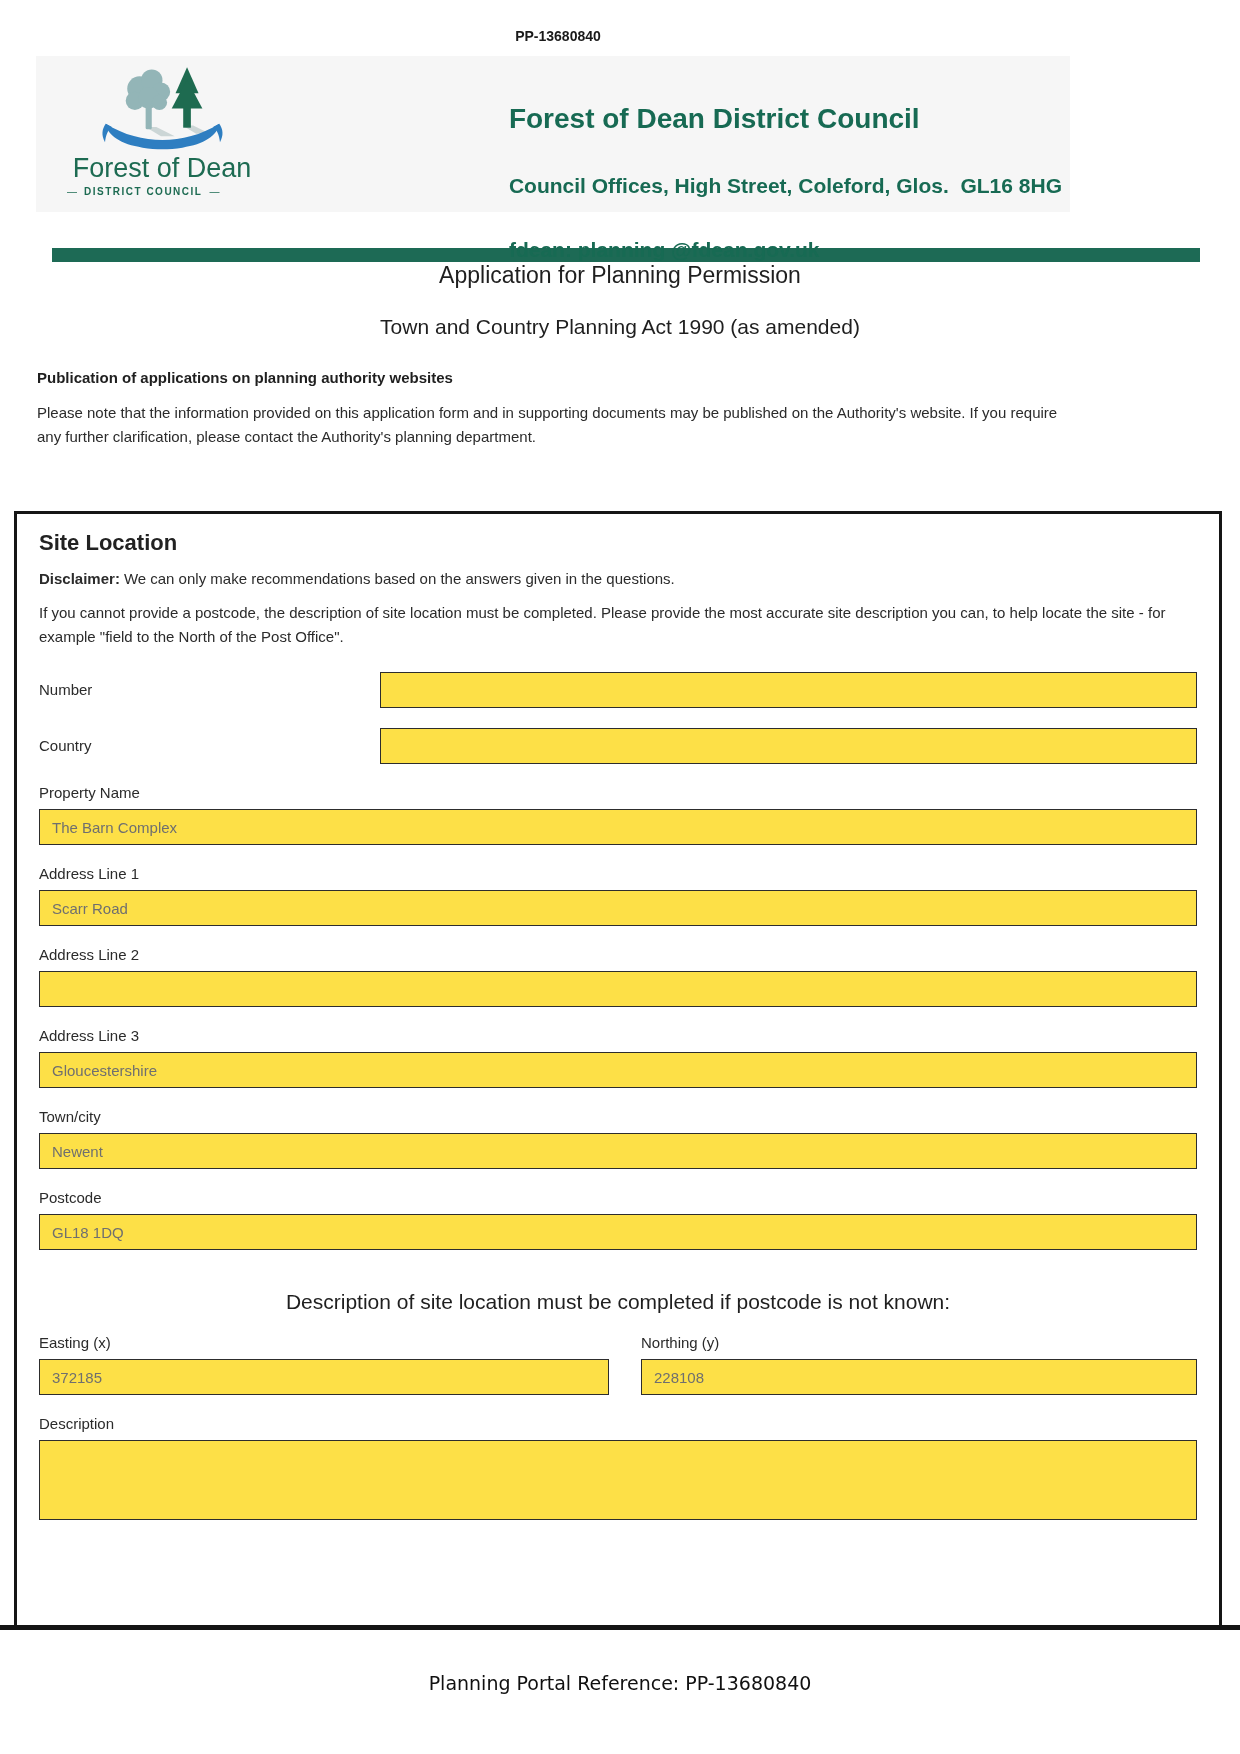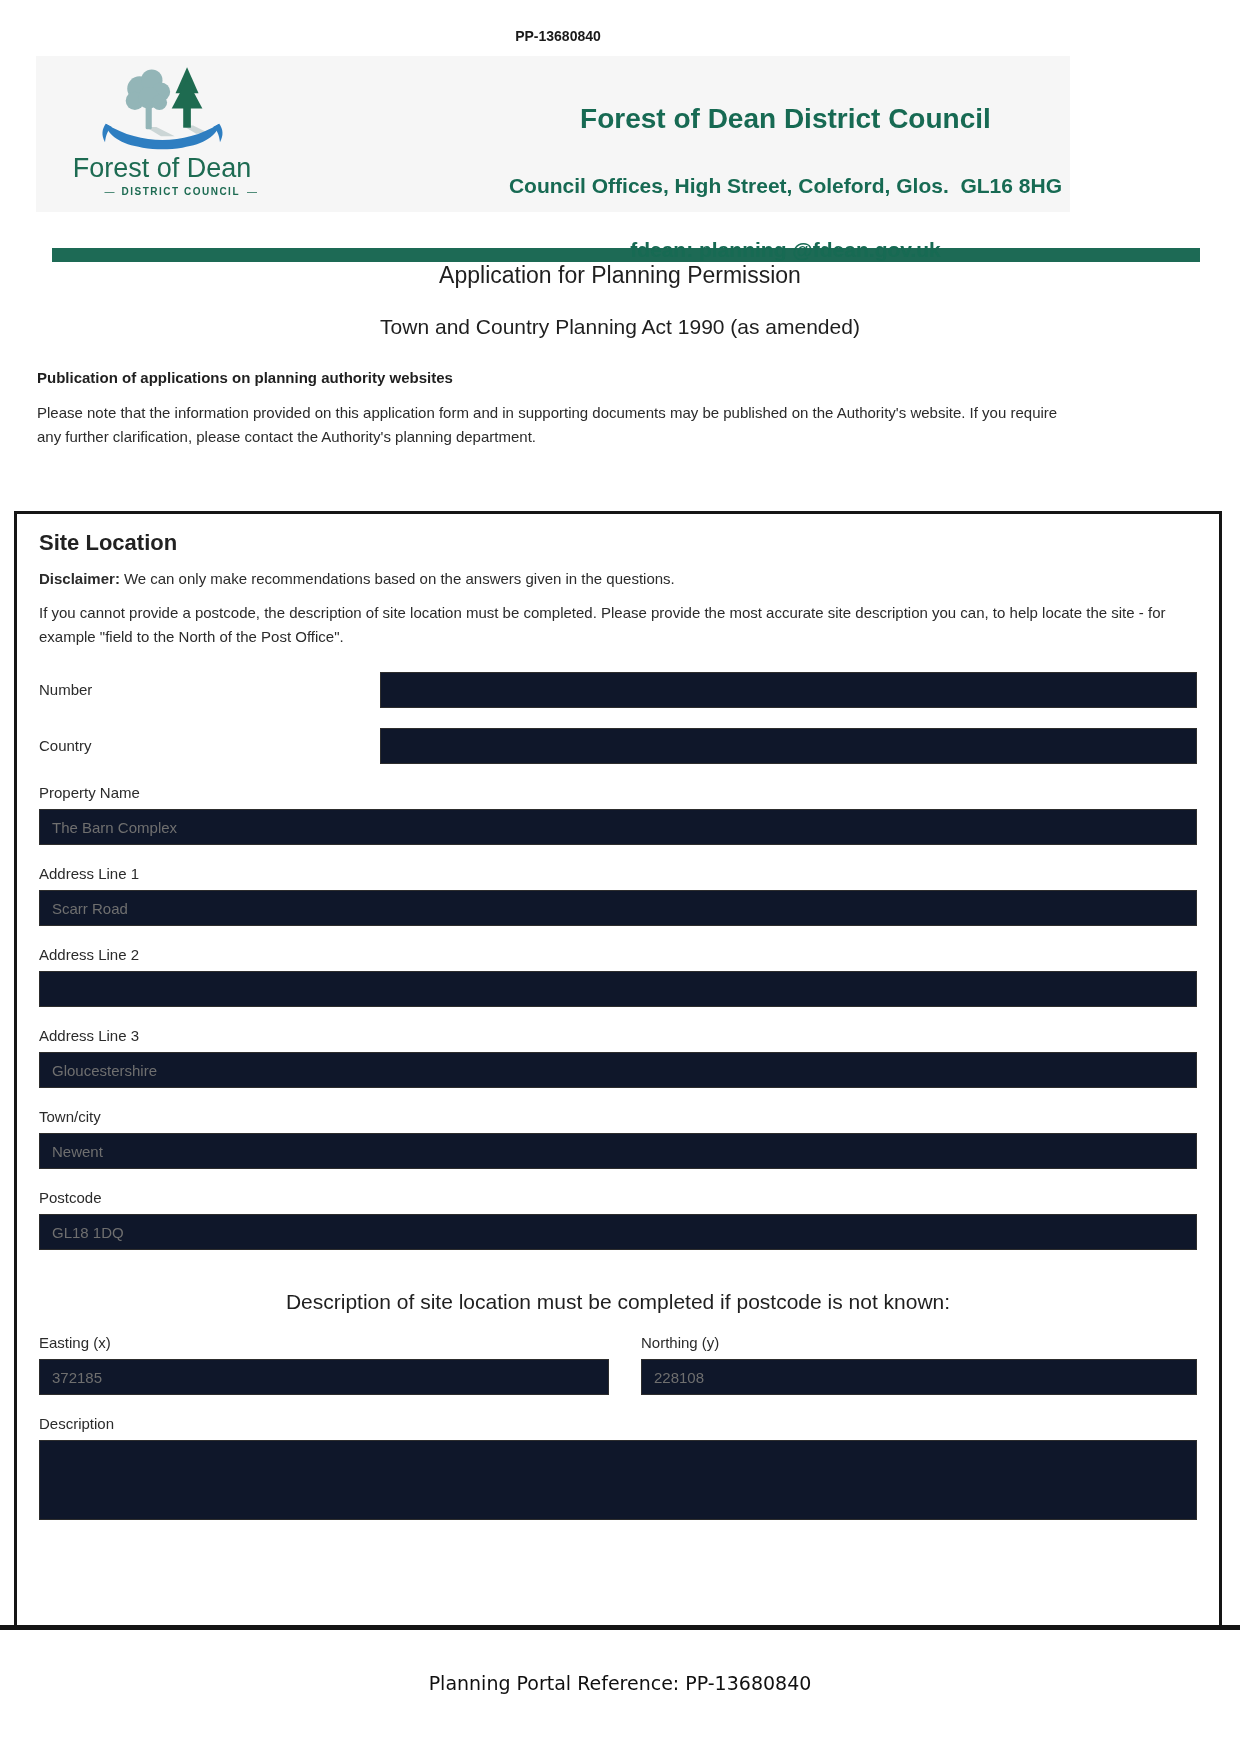--- a/index.html
+++ b/index.html
@@ -15,25 +15,25 @@
   }
   
   .header-box {
     margin:12px 170px 0 36px; height:156px; background:#f6f6f6; position:relative;
   }
   .logo { position:absolute; left:31px; top:5px; width:190px; text-align:center; }
   .logo svg { display:block; margin:0 auto; }
   .logo-name { color:#1d6b52; font-size:27px; line-height:30px; margin-top:0; }
   .logo-sub {
     color:#1d6b52; font-size:10px; letter-spacing:1.5px; margin-top:3px;
-    display:flex; align-items:center; justify-content:flex-end; gap:7px; font-weight:bold;
+    display:flex; align-items:center; justify-content:flex-start; gap:7px; font-weight:bold;
   }
   .logo-sub::before, .logo-sub::after { content:"—"; font-weight:normal; letter-spacing:0; }
   .header-text {
-    position:absolute; right:8px; top:10px; text-align:center;
+    position:absolute; right:8px; top:10px; text-align:left;
     color:#176a53; font-weight:bold; white-space:pre;
   }
   .header-text .council { font-size:28px; line-height:34px; }
   .header-text .hline  { font-size:21px; line-height:28px; }
   .green-bar { margin:36px 40px 0 52px; height:14px; background:#1d6a55; }
   
   .title-main { text-align:center; font-size:23px; color:#1f1f1f; font-weight:normal; }
   .title-sub  { margin-top:26px; text-align:center; font-size:21px; color:#1f1f1f; font-weight:normal; }
   
   .pub-heading { margin:30px 177px 0 37px; font-size:15px; font-weight:bold; color:#1f1f1f; }
@@ -42,21 +42,21 @@
   .site-box {
     margin:62px 18px 0 14px; height:1114px; overflow:hidden;
     border:3px solid #151515; border-bottom:none; padding:16px 22px 12px 22px;
   }
   .sl-heading { font-size:22px; font-weight:bold; color:#222; }
   .sl-disclaimer { margin-top:14px; font-size:15px; }
   .sl-disclaimer .dlabel { font-weight:bold; }
   .sl-disclaimer .dtext  { margin-left:4px; }
   .sl-intro { margin-top:14px; font-size:15px; line-height:24px; }
   input.fld, textarea.fld {
-    border:1px solid #2d2d2d; background:#0f172a; color:#6f6f6f;
+    border:1px solid #2d2d2d; background:#fde047; color:#6f6f6f;
     font-family:"Liberation Sans", sans-serif; font-size:15px;
     padding:0 12px; height:36px; width:100%; outline:none;
   }
   textarea.fld { height:80px; resize:none; padding-top:8px; }
   .field-row { display:flex; align-items:flex-start; margin-top:23px; }
   .field-row + .field-row { margin-top:20px; }
   .field-row .rlabel { width:341px; flex:0 0 341px; font-size:15px; padding-top:9px; }
   .field-row .rinput { flex:1; }
   .field-stack { margin-top:20px; }
   .field-stack .slabel { display:block; font-size:15px; margin-bottom:8px; }

